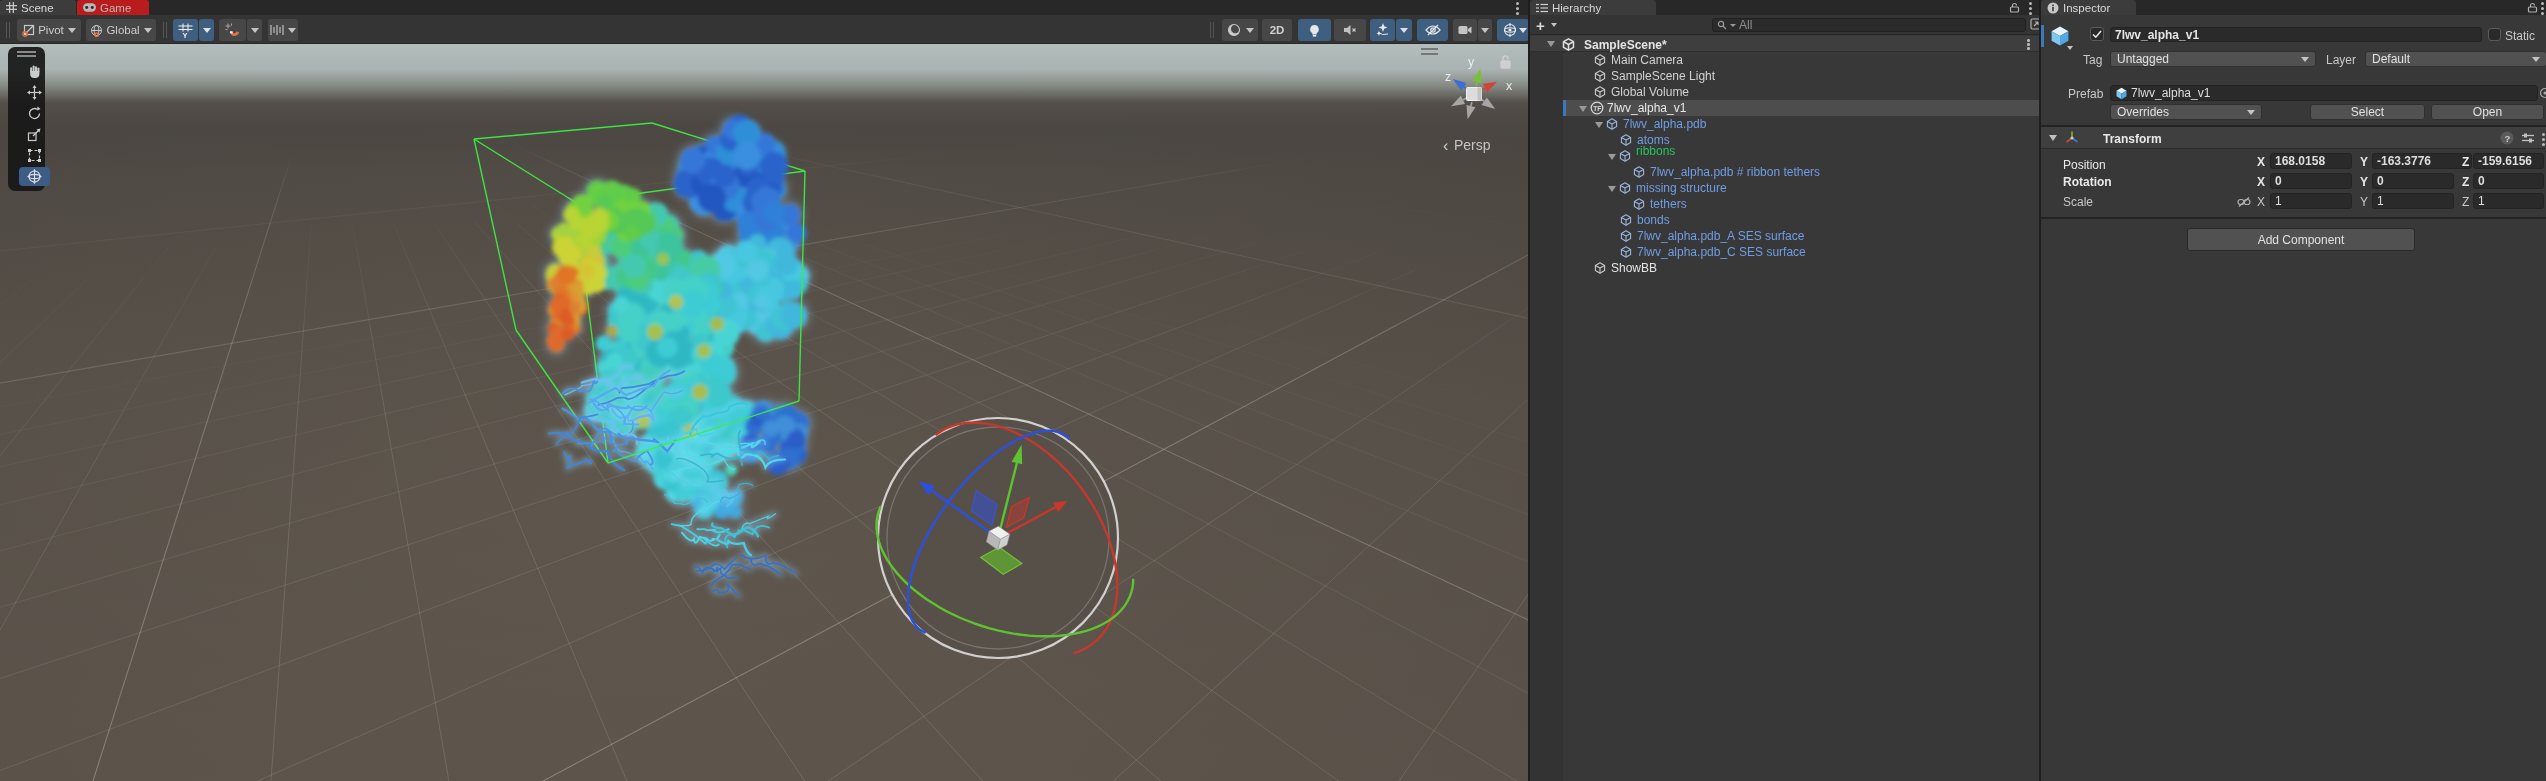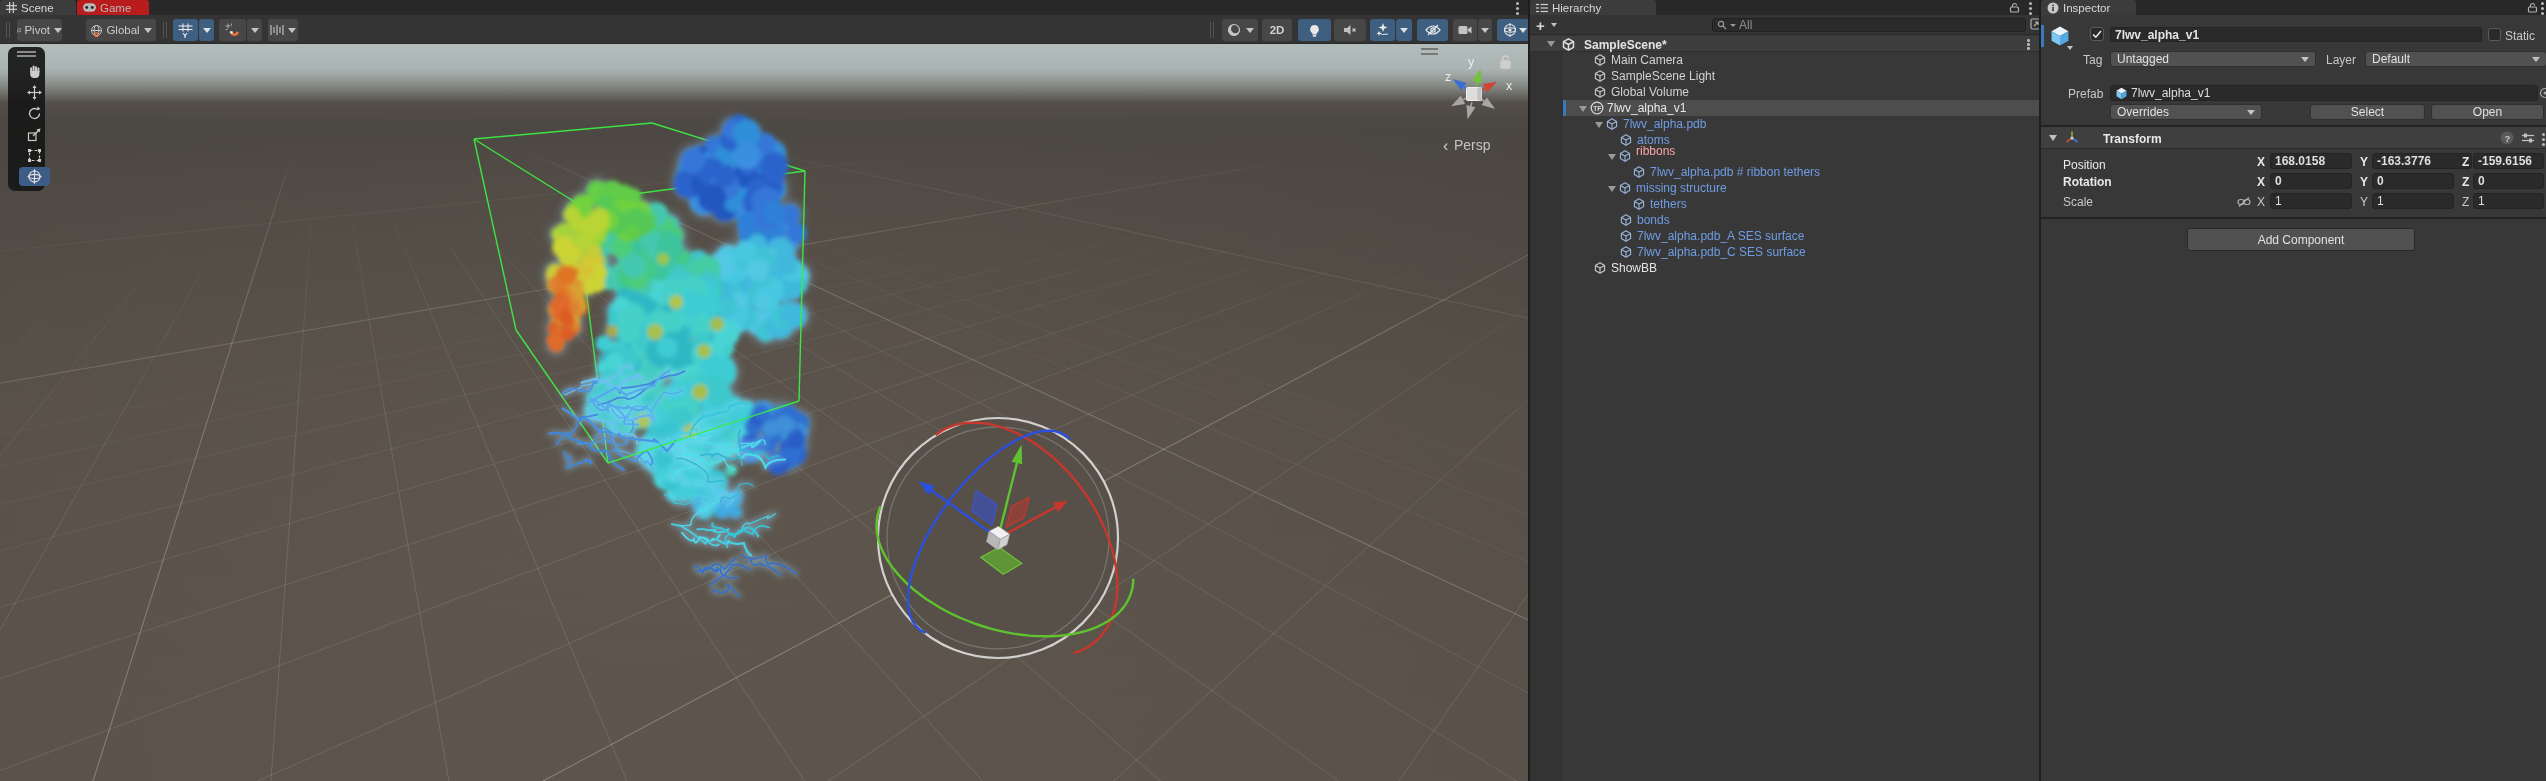--- a/index.html
+++ b/index.html
@@ -38,21 +38,21 @@
         <rect x="0" y="0" width="14" height="9" rx="4.5" fill="#b8b8b8"></rect>
         <circle cx="4" cy="4.5" r="1.6" fill="#282828"></circle>
         <circle cx="10" cy="4.5" r="1.6" fill="#282828"></circle>
       </svg>
       <span>Game</span>
     </div>
     <div class="dots3" style="left:1516px;top:2px"></div>
     <div class="abs" style="left:0;top:15px;width:1530px;height:29px;background:#343434;border-bottom:1px solid #282828"></div>
     <div class="abs" style="left:6px;top:22px;width:1px;height:16px;background:#555"></div>
     <div class="abs" style="left:9px;top:22px;width:1px;height:16px;background:#555"></div>
-    <div class="tbtn" style="left:17px;top:19px;width:45px;height:22px">
+    <div class="tbtn" style="left:17px;top:19px;width:64px;height:22px">
       <svg width="13" height="13" viewBox="0 0 13 13">
         <rect x="2.5" y="1.5" width="9" height="9" fill="none" stroke="#c8c8c8" stroke-width="1.2"></rect>
         <line x1="3" y1="10" x2="11" y2="2" stroke="#c8c8c8" stroke-width="1.2"></line>
         <circle cx="3" cy="10" r="2.2" fill="none" stroke="#e8703a" stroke-width="1.4"></circle>
       </svg>
       <span>Pivot</span>
       <span class="darr" style="margin-left:1px"></span>
     </div>
     <div class="tbtn" style="left:86px;top:19px;width:70px;height:22px">
       <svg width="13" height="13" viewBox="0 0 13 13">
@@ -2132,21 +2132,21 @@
     <div class="abs rtxt" style="left:107px;top:133px;color:#6f9de4">atoms</div>
     <svg style="position:absolute;left:77px;top:152px" width="10" height="10" viewBox="0 0 10 10">
       <polygon points="1,2 9,2 5,8" fill="#999999"></polygon>
     </svg>
     <svg style="position:absolute;left:89px;top:150px" width="12" height="12" viewBox="0 0 12 12">
       <g fill="none" stroke="#9ab4dc" stroke-width="1.1" stroke-linejoin="round">
         <path d="M6 0.8 L10.6 3.4 L10.6 8.6 L6 11.2 L1.4 8.6 L1.4 3.4 Z"></path>
         <path d="M1.4 3.4 L6 6 L10.6 3.4 M6 6 L6 11.2"></path>
       </g>
     </svg>
-    <div class="abs rtxt" style="left:106px;top:144px;color:#fca5a5">ribbons</div>
+    <div class="abs rtxt" style="left:106px;top:144px;color:#22c55e">ribbons</div>
     <svg style="position:absolute;left:103px;top:166px" width="12" height="12" viewBox="0 0 12 12">
       <g fill="none" stroke="#9ab4dc" stroke-width="1.1" stroke-linejoin="round">
         <path d="M6 0.8 L10.6 3.4 L10.6 8.6 L6 11.2 L1.4 8.6 L1.4 3.4 Z"></path>
         <path d="M1.4 3.4 L6 6 L10.6 3.4 M6 6 L6 11.2"></path>
       </g>
     </svg>
     <div class="abs rtxt" style="left:120px;top:165px;color:#6f9de4">7lwv_alpha.pdb # ribbon tethers</div>
     <svg style="position:absolute;left:77px;top:184px" width="10" height="10" viewBox="0 0 10 10">
       <polygon points="1,2 9,2 5,8" fill="#999999"></polygon>
     </svg>

